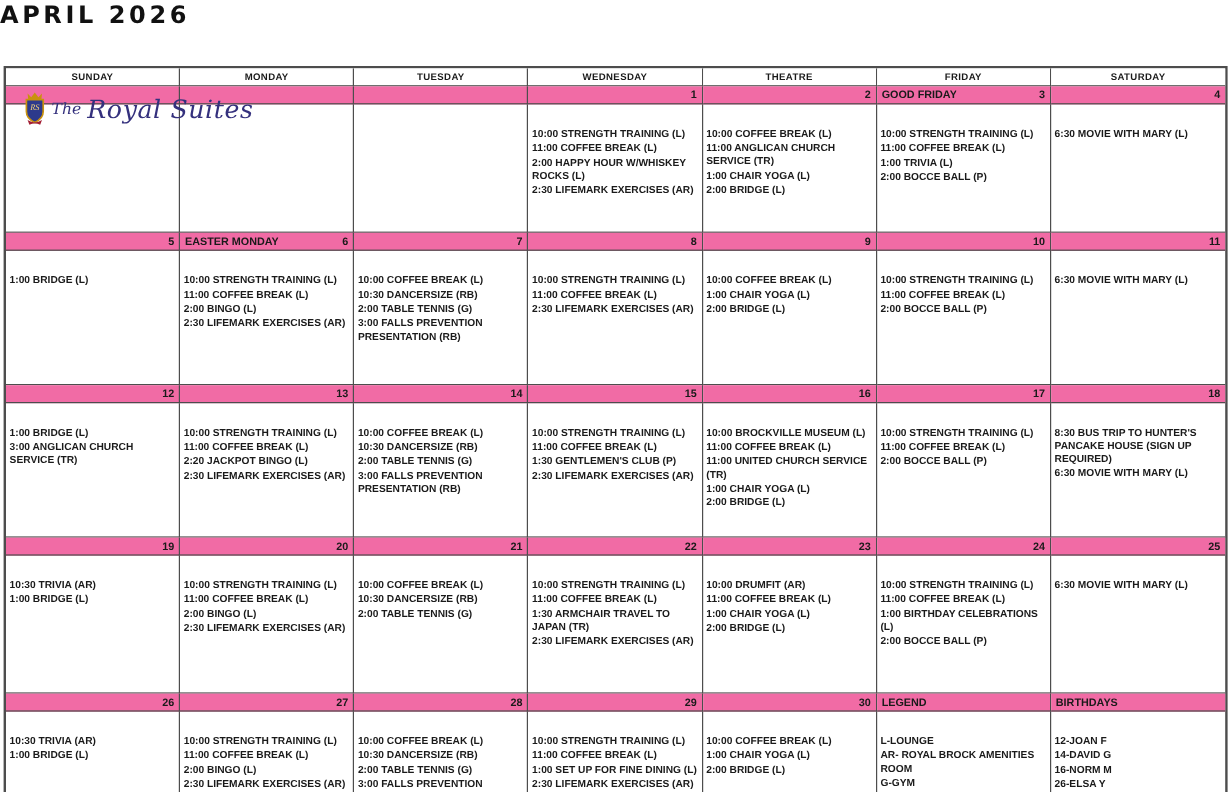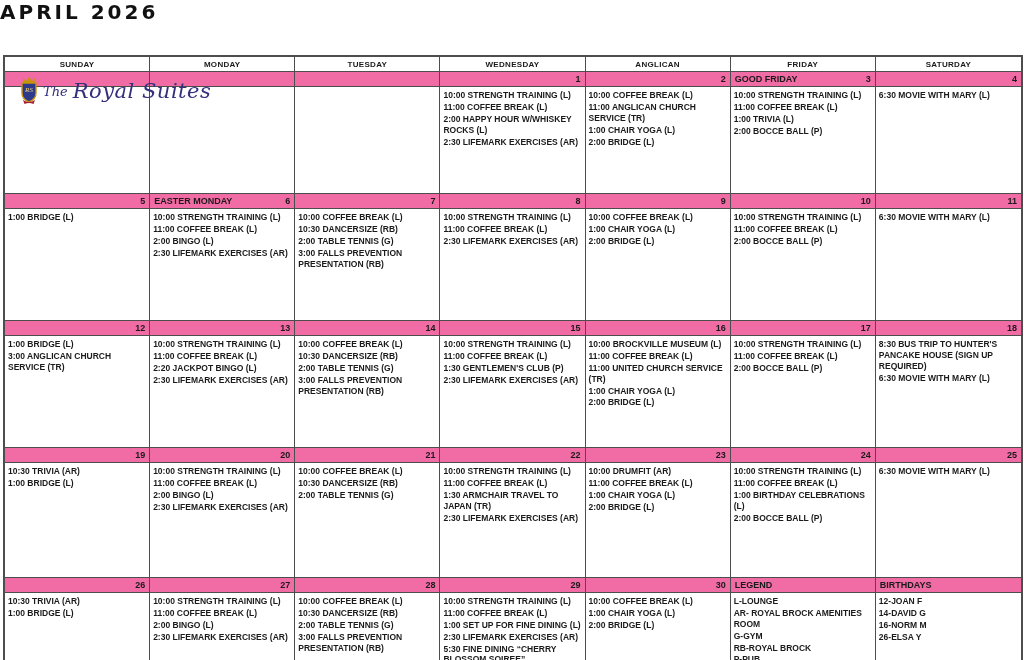--- a/index.html
+++ b/index.html
@@ -24,21 +24,21 @@
     display:flex;align-items:center;justify-content:center;
     font-size:8px;font-weight:bold;letter-spacing:.3px;background:#fff;
   }
   .band{
     background:#F16BA5;display:flex;align-items:center;justify-content:space-between;
     padding:0 4px;font-size:9px;font-weight:bold;color:#1a1a1a;
   }
   .band .holiday{white-space:nowrap;overflow:hidden;}
   .band .num{margin-left:auto;}
   .day{
-    padding:3px 3px 2px 3px;font-size:8.5px;font-weight:bold;line-height:1.28;
+    padding:19px 3px 2px 3px;font-size:8.5px;font-weight:bold;line-height:1.28;
     text-align:left;overflow:hidden;
   }
   .event{margin-bottom:1px;}
   .logo{
     position:absolute;left:18px;top:76px;display:flex;align-items:center;gap:3px;
   }
   .logo-text{
     font-family:"DejaVu Serif","Liberation Serif",serif;font-style:italic;
     color:#34307d;white-space:nowrap;
   }
@@ -48,21 +48,21 @@
 </head>
 <body>
 
 <div class="page">
   <div class="title">APRIL 2026</div>
   <div class="grid">
       <div class="cell wh">SUNDAY</div>
       <div class="cell wh">MONDAY</div>
       <div class="cell wh">TUESDAY</div>
       <div class="cell wh">WEDNESDAY</div>
-      <div class="cell wh">ANGLICAN</div>
+      <div class="cell wh">THEATRE</div>
       <div class="cell wh">FRIDAY</div>
       <div class="cell wh">SATURDAY</div>
       <div class="cell band">
         <span class="holiday"></span>
         <span class="num"></span>
       </div>
       <div class="cell band">
         <span class="holiday"></span>
         <span class="num"></span>
       </div>

